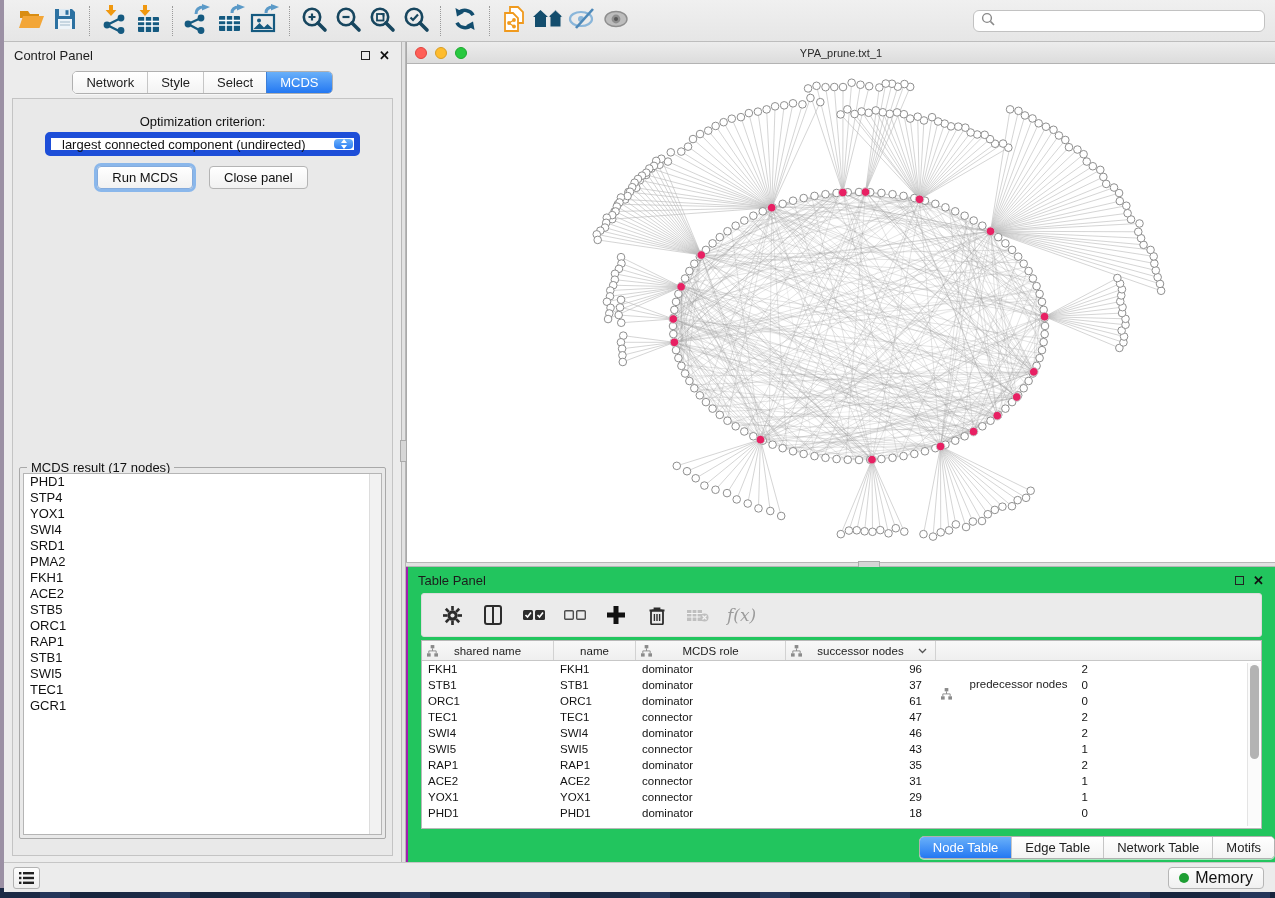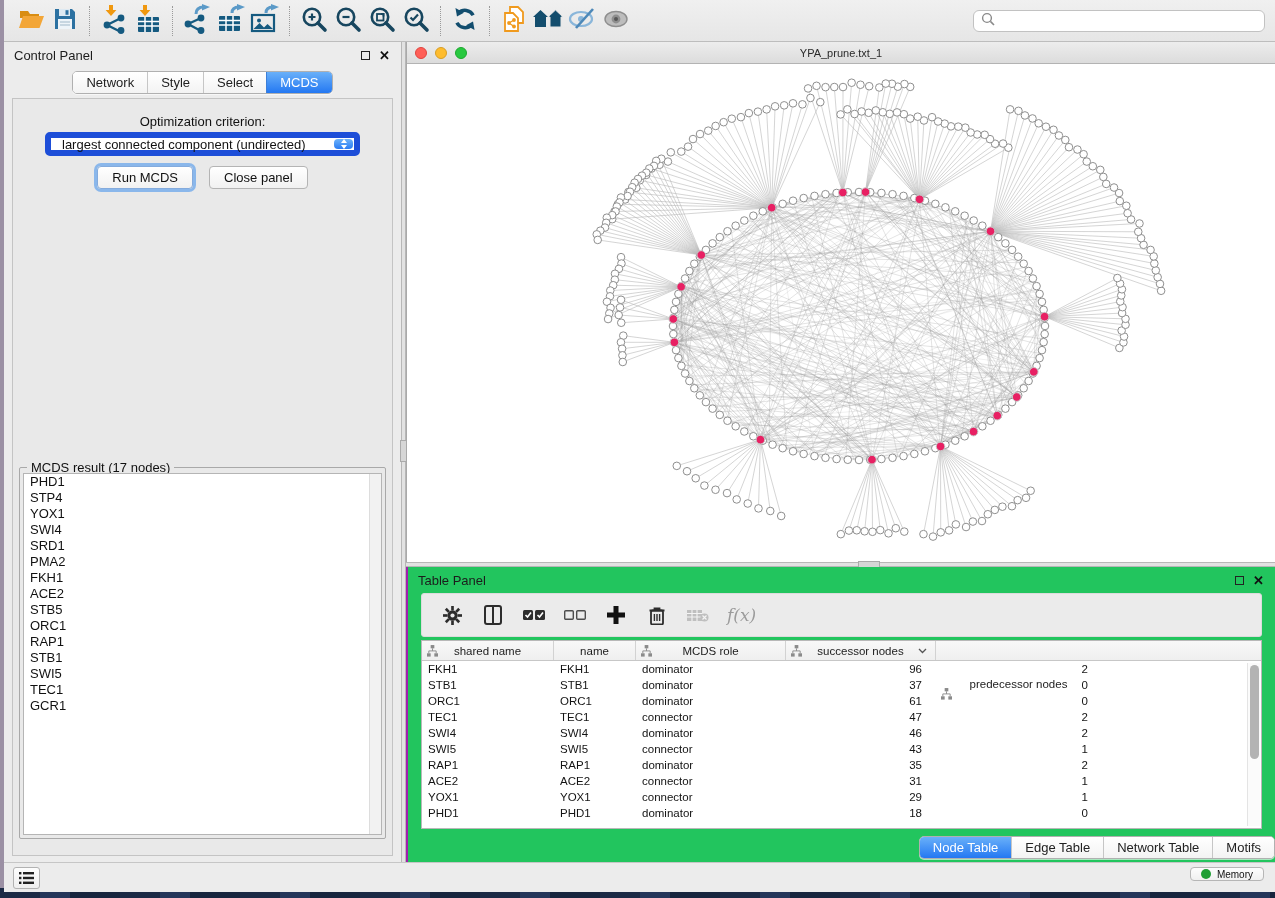--- a/index.html
+++ b/index.html
@@ -122,23 +122,23 @@
     border-left:1px solid #e4e4e4; }
   #tp-thumb { position:absolute; left:2px; top:2px; width:9px; height:94px; background:#b3b3b3; border-radius:5px; }
   #tp-tabs { position:absolute; left:12px; right:0; bottom:3px; text-align:right; }
 
   
   #status-bar { position:absolute; left:0; right:0; bottom:0; height:30px; background:#ececec;
     border-top:1px solid #c6c6c6; }
   #status-list-btn { position:absolute; left:9px; top:4px; width:27px; height:22px;
     background:linear-gradient(#fdfdfd,#efefef); border:1px solid #b2b2b2; border-radius:3px;
     display:flex; align-items:center; justify-content:center; }
-  #memory-btn { position:absolute; right:11px; top:4px; height:14px;
+  #memory-btn { position:absolute; right:11px; top:4px; height:22px;
     background:linear-gradient(#fdfdfd,#f0f0f0); border:1px solid #b6b6b6; border-radius:4px;
-    display:flex; align-items:center; gap:6px; padding:0 10px; font-size:10px; color:#111; }
+    display:flex; align-items:center; gap:6px; padding:0 10px; font-size:16px; color:#111; }
   #memory-dot { width:10px; height:10px; border-radius:50%; background:#1e9e33; }
 </style>
 </head>
 <body>
 
 <div id="desktop-left"></div>
 <div id="desktop-bottom"></div>
 
 <div id="app">
 

